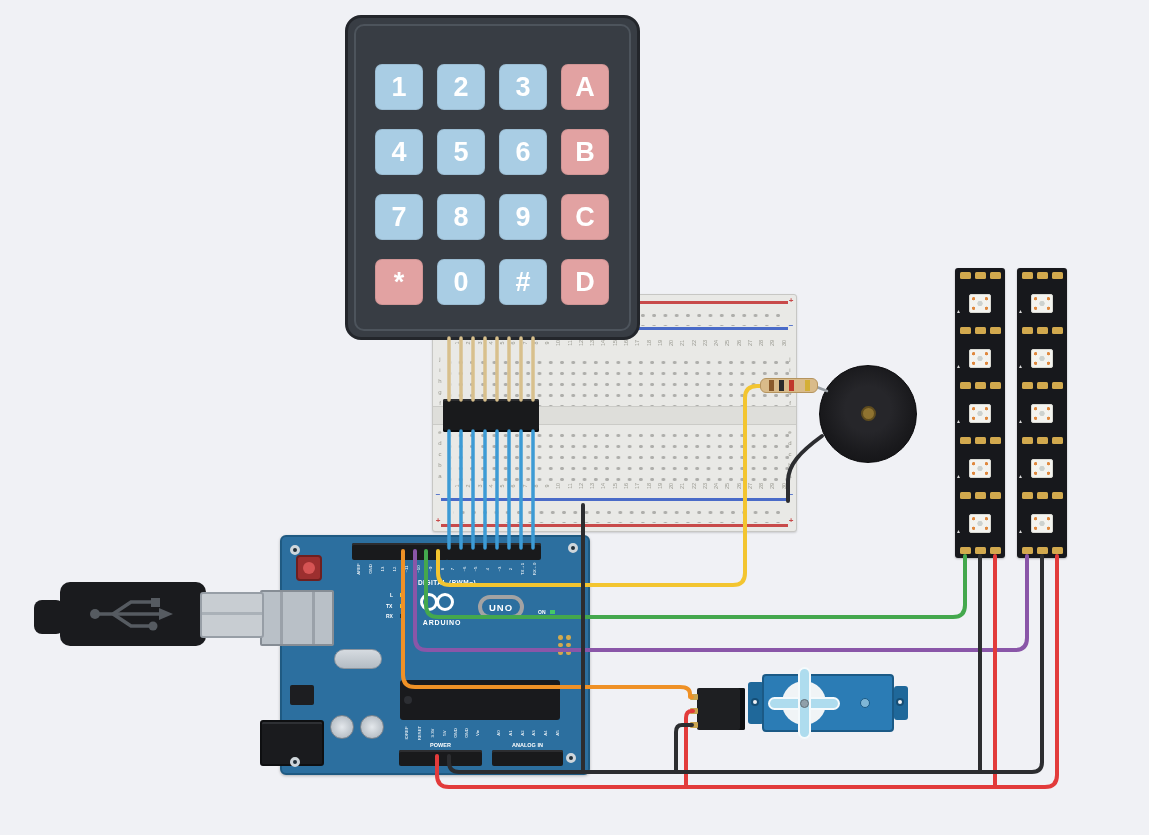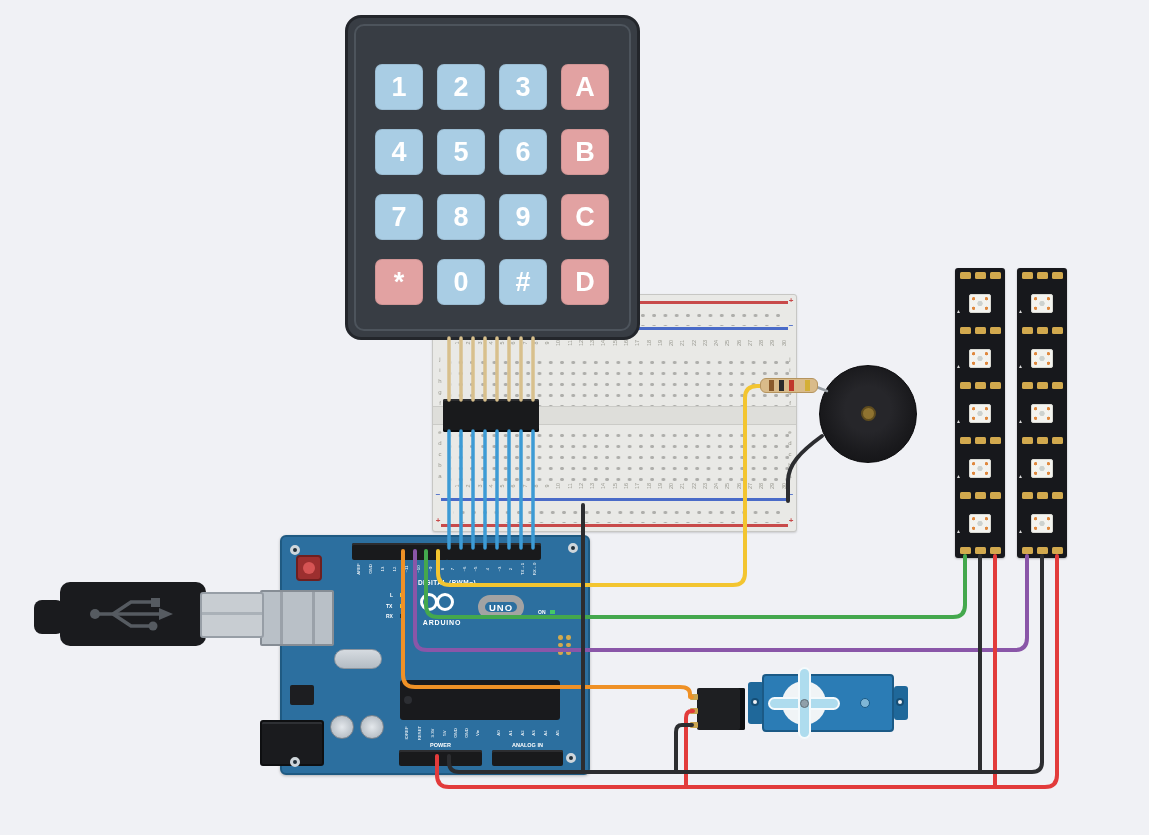--- a/index.html
+++ b/index.html
@@ -85,21 +85,21 @@
          border-radius:4px;}
   .reset i{position:absolute;left:5px;top:5px;width:12px;height:12px;border-radius:50%;background:#d65454;}
   .usb-socket{position:absolute;left:-22px;top:53px;width:74px;height:56px;background:#b9c0c7;
               border:2px solid #868d95;border-radius:2px;
               background-image:linear-gradient(90deg,transparent 0 18px,#9aa1a9 18px 21px,transparent 21px 50px,#9aa1a9 50px 53px,transparent 53px);}
   .powerjack{position:absolute;left:-22px;top:183px;width:64px;height:46px;background:#1a1b1e;
              border:2px solid #0e0f11;border-radius:3px;box-shadow:inset 0 2px 0 #2e3034;}
   .logo-inf{position:absolute;left:138px;top:56px;width:44px;height:20px;}
   .logo-inf i{position:absolute;top:0;width:18px;height:18px;border:3px solid #fff;border-radius:50%;}
   .logo-inf i:first-child{left:0;} .logo-inf i:last-child{left:16px;}
-  .uno-oval{position:absolute;left:196px;top:58px;width:46px;height:24px;border:7px solid #a3a3a3;border-radius:12px;
+  .uno-oval{position:absolute;left:196px;top:58px;width:46px;height:24px;border:4px solid #a3a3a3;border-radius:12px;
             display:flex;align-items:center;justify-content:center;color:#fff;font-weight:bold;
             font-size:9.5px;letter-spacing:1px;}
   .miniled{position:absolute;font-size:5px;color:#fff;font-weight:bold;}
   .dot{position:absolute;width:5px;height:4px;}
   .crystal{position:absolute;left:52px;top:112px;width:48px;height:20px;border-radius:10px;
            background:linear-gradient(#d6dbe0,#b4bcc4);border:1px solid #8b949e;}
   .chip{position:absolute;left:118px;top:143px;width:160px;height:40px;background:#191a1d;border-radius:3px;}
   .chip i{position:absolute;left:4px;top:16px;width:8px;height:8px;border-radius:50%;background:#2c2e33;}
   .cap{position:absolute;width:24px;height:24px;border-radius:50%;
        background:radial-gradient(#e4e8ec,#a8b0b8);border:1px solid #79828c;}

